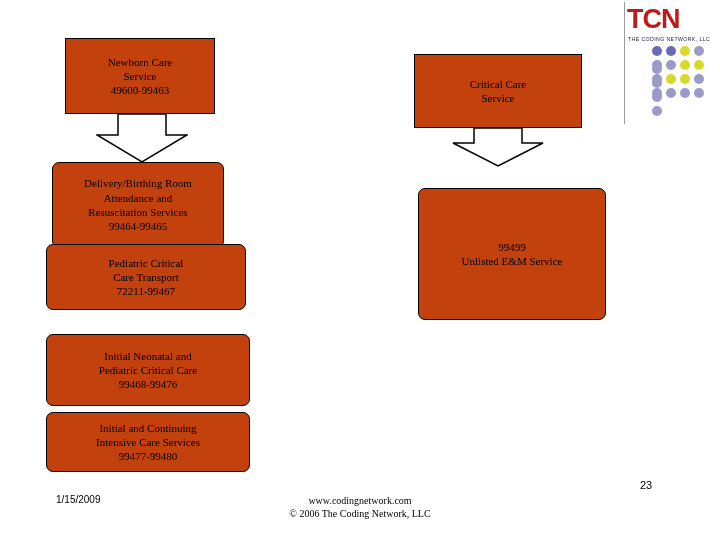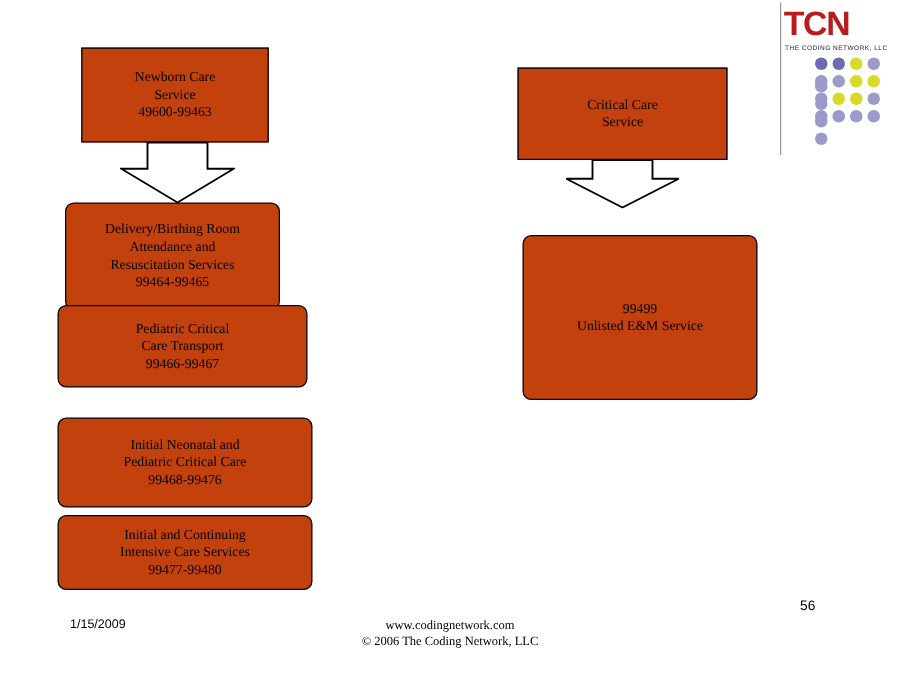--- a/index.html
+++ b/index.html
@@ -180,21 +180,21 @@
         <div>Attendance and</div>
         <div>Resuscitation Services</div>
         <div>99464-99465</div>
       </div>
   </div>
 
   <div class="box round" id="box-transport">
     <div class="txt">
         <div>Pediatric Critical</div>
         <div>Care Transport</div>
-        <div>99466-99467</div>
+        <div>72211-99467</div>
       </div>
   </div>
 
   <div class="box round" id="box-initial-neo">
     <div class="txt">
         <div>Initial Neonatal and</div>
         <div>Pediatric Critical Care</div>
         <div>99468-99476</div>
       </div>
   </div>
@@ -231,15 +231,15 @@
     <svg width="92" height="40" viewBox="0 0 92 40" xmlns="http://www.w3.org/2000/svg">
       <polygon points="22,1 70,1 70,16 91,16 46,39 1,16 22,16" fill="#ffffff" stroke="#000000" stroke-width="1.5"></polygon>
     </svg>
   </div>
 
   <div class="footer-date">1/15/2009</div>
   <div class="footer-center">
     <div>www.codingnetwork.com</div>
     <div>© 2006 The Coding Network, LLC</div>
   </div>
-  <div class="page-number">56</div>
+  <div class="page-number">23</div>
 
 </div>
 
 </body></html>

